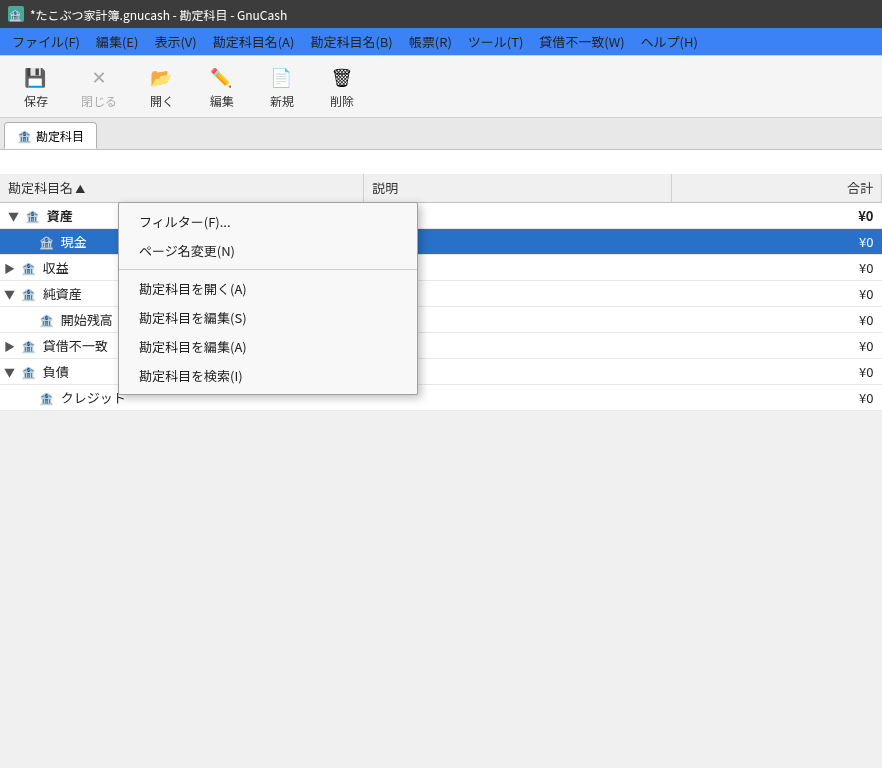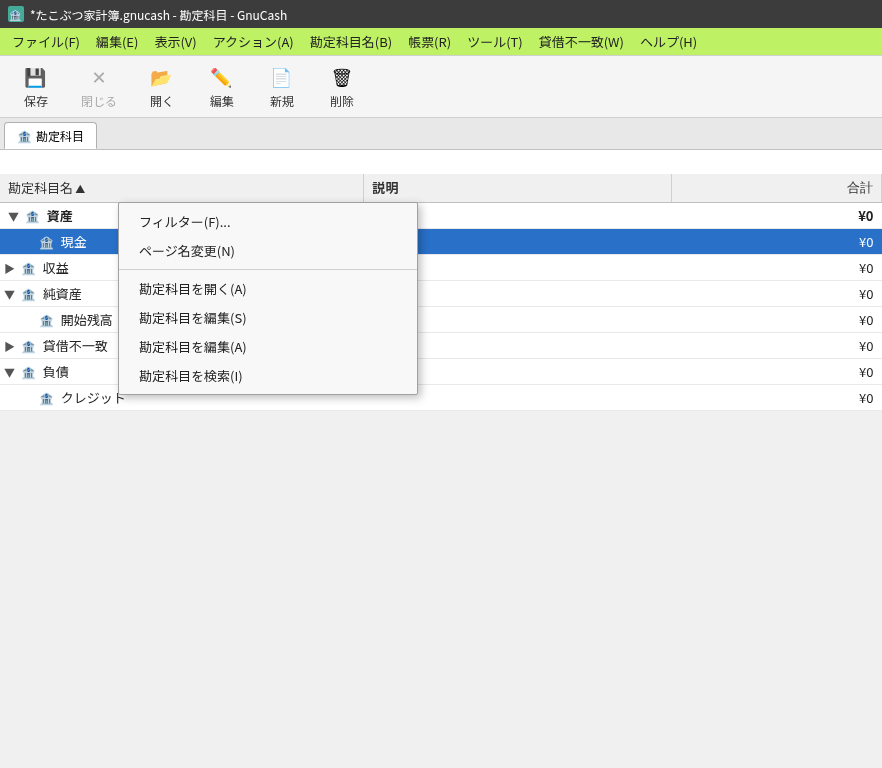--- a/index.html
+++ b/index.html
@@ -29,21 +29,21 @@
       height: 16px;
       background: #4a9;
       border-radius: 2px;
       font-size: 10px;
       display: flex; align-items: center; justify-content: center;
       color: white;
     }
 
     
     .menu-bar {
-      background: #bef264;
+      background: #3b82f6;
       border-bottom: 1px solid #d0d0d0;
       display: flex;
       padding: 2px 4px;
       height: 28px;
       align-items: center;
     }
     .menu-item {
       padding: 3px 8px;
       cursor: pointer;
       border-radius: 3px;
@@ -179,21 +179,21 @@
 
 <div class="title-bar">
   <span class="title-bar-icon">🏦</span>
   <span>*たこぶつ家計簿.gnucash - 勘定科目 - GnuCash</span>
 </div>
 
 <div class="menu-bar" id="menu-bar">
     <div class="menu-item">ファイル(F)</div>
     <div class="menu-item">編集(E)</div>
     <div class="menu-item">表示(V)</div>
-    <div class="menu-item">アクション(A)</div>
+    <div class="menu-item">勘定科目名(A)</div>
     <div class="menu-item">勘定科目名(B)</div>
     <div class="menu-item">帳票(R)</div>
     <div class="menu-item">ツール(T)</div>
     <div class="menu-item">貸借不一致(W)</div>
     <div class="menu-item">ヘルプ(H)</div>
   </div>
 
 <div class="toolbar" id="toolbar">
     <div class="toolbar-btn">
     <span class="toolbar-icon">💾</span>
@@ -226,22 +226,22 @@
     <span>🏦</span>
     <span>勘定科目</span>
   </div>
 </div>
 
 <div class="main-content">
   <table class="account-table">
     <thead>
       <tr>
         <th class="sort-asc" style="width:260px;">勘定科目名</th>
-        <th style="width:220px;font-weight:bold;">説明</th>
-        <th class="right" style="width:150px;font-family:Liberation Serif, serif;">合計</th>
+        <th style="width:220px;">説明</th>
+        <th class="right" style="width:150px;">合計</th>
       </tr>
     </thead>
     <tbody id="account-tbody">
         <tr class="bold">
     <td style="padding-left:8px">
       <span class="expand-icon">▼</span>
       <span class="account-icon">🏦</span>
       <span>資産</span>
     </td>
     <td>資産</td>

